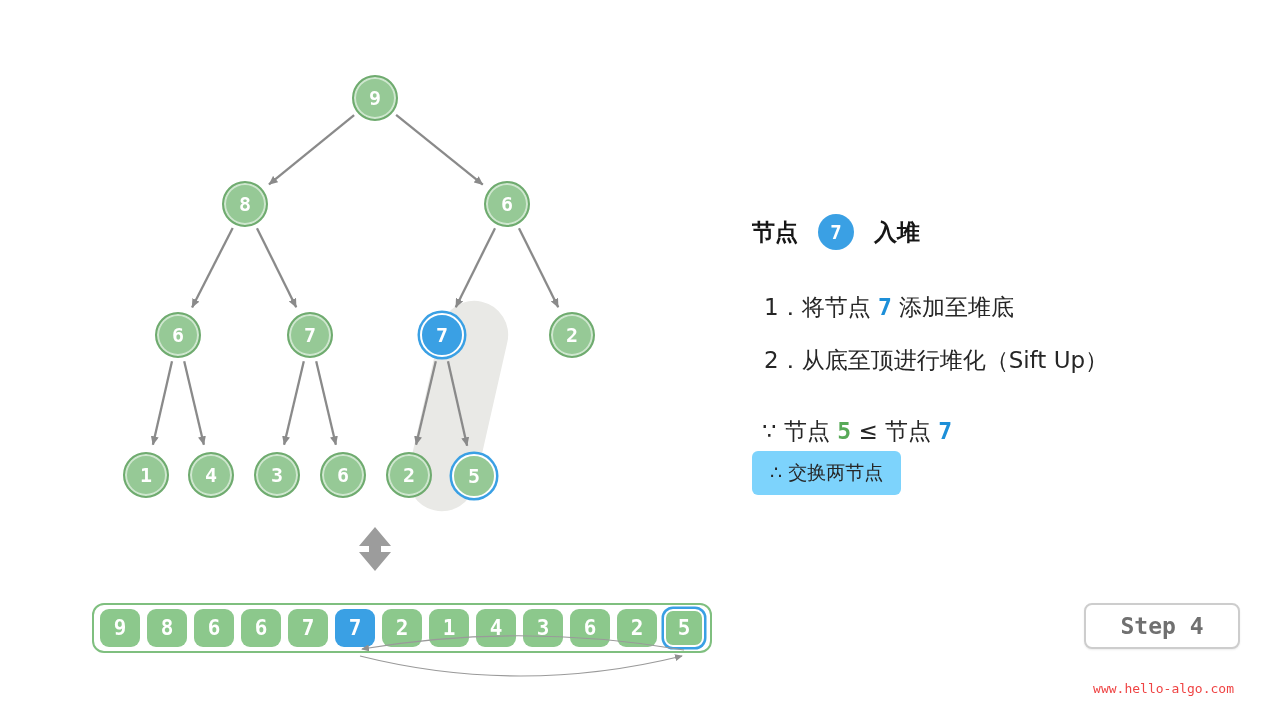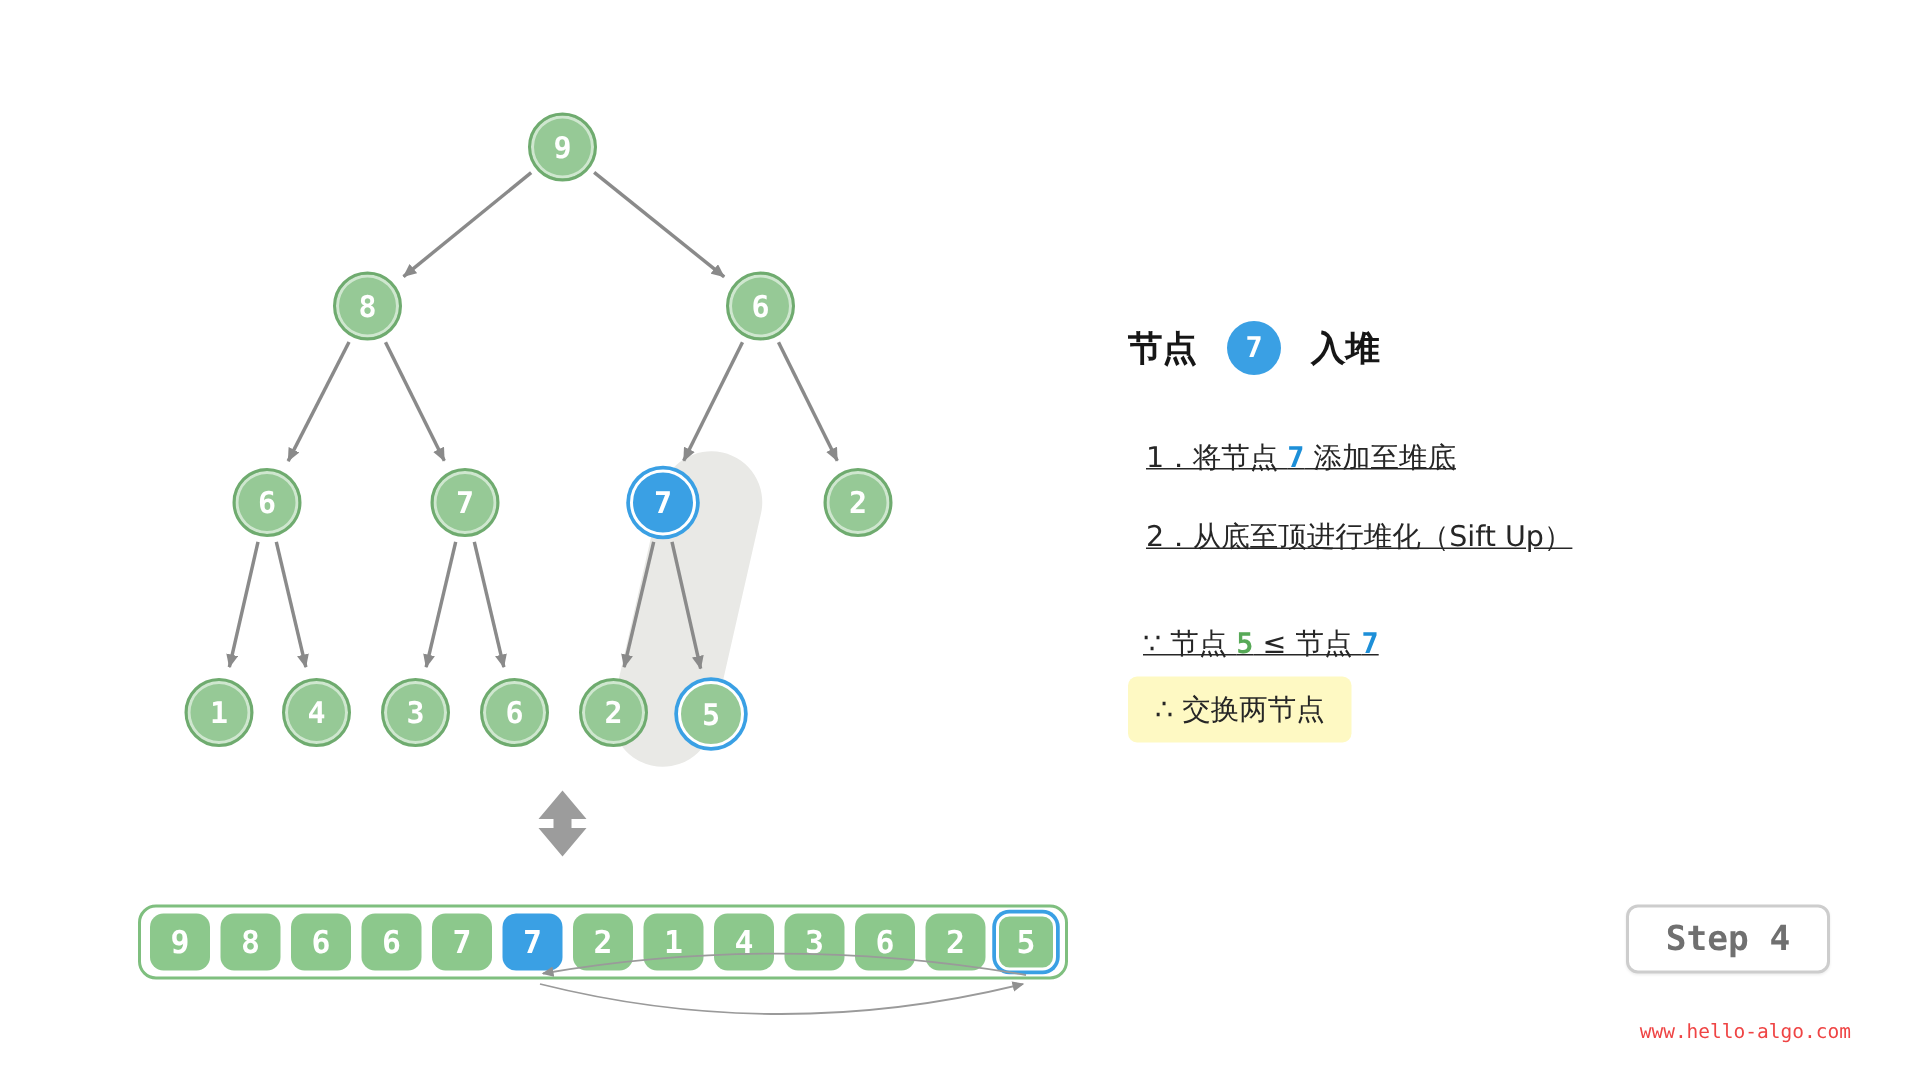--- a/index.html
+++ b/index.html
@@ -53,31 +53,31 @@
   .panel { position:absolute; left:752px; top:210px; width:510px; }
   .panel-title {
     position:absolute; left:0; top:4px; font-size:23px; font-weight:700;
     display:flex; align-items:center; gap:20px; white-space:nowrap; color:#161616;
   }
   .badge {
     display:inline-flex; width:36px; height:36px; border-radius:50%;
     background:#3AA0E4; color:#fff; align-items:center; justify-content:center;
     font:700 19px "DejaVu Sans Mono",monospace;
   }
-  .p-item { position:absolute; font-size:19px; white-space:nowrap; color:#262626;text-decoration:underline; }
+  .p-item { position:absolute; font-size:23px; white-space:nowrap; color:#262626; }
   .num  { font-family:"DejaVu Sans Mono",monospace; font-weight:700; }
   .blue-t  { color:#1D8FD8; }
   .green-t { color:#57A957; }
   .t-box {
-    position:absolute; left:0; top:241px; background:#fef9c3; border-radius:6px;
+    position:absolute; left:0; top:241px; background:#7dd3fc; border-radius:6px;
     padding:9px 18px; font-size:19px; white-space:nowrap; color:#262626;
   }
 
   .step-box {
-    position:absolute; left:1084px; top:603px; width:136px; height:46px;
+    position:absolute; left:1084px; top:603px; width:156px; height:46px;
     border:2px solid #CDCDCD; border-radius:8px; background:#fff; color:#707070;
     font:700 23px "DejaVu Sans Mono",monospace;
     display:flex; align-items:center; justify-content:center; box-sizing:border-box;
     box-shadow:0 1px 2px rgba(0,0,0,.08);
   }
   .watermark {
     position:absolute; right:46px; top:681px;
     font:13px "DejaVu Sans Mono",monospace; color:#ef4444;
   }
 </style>

